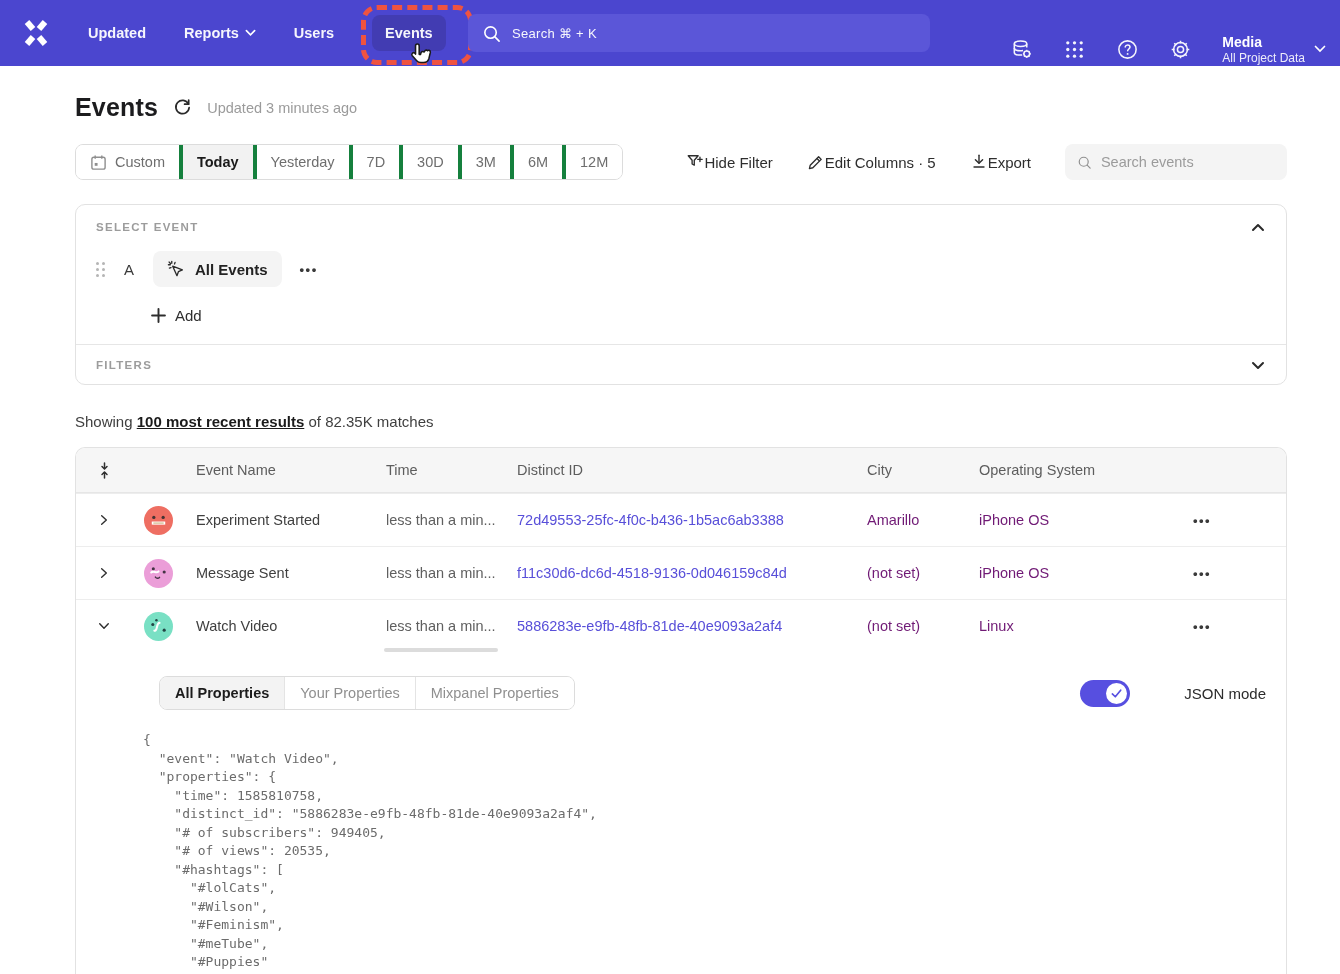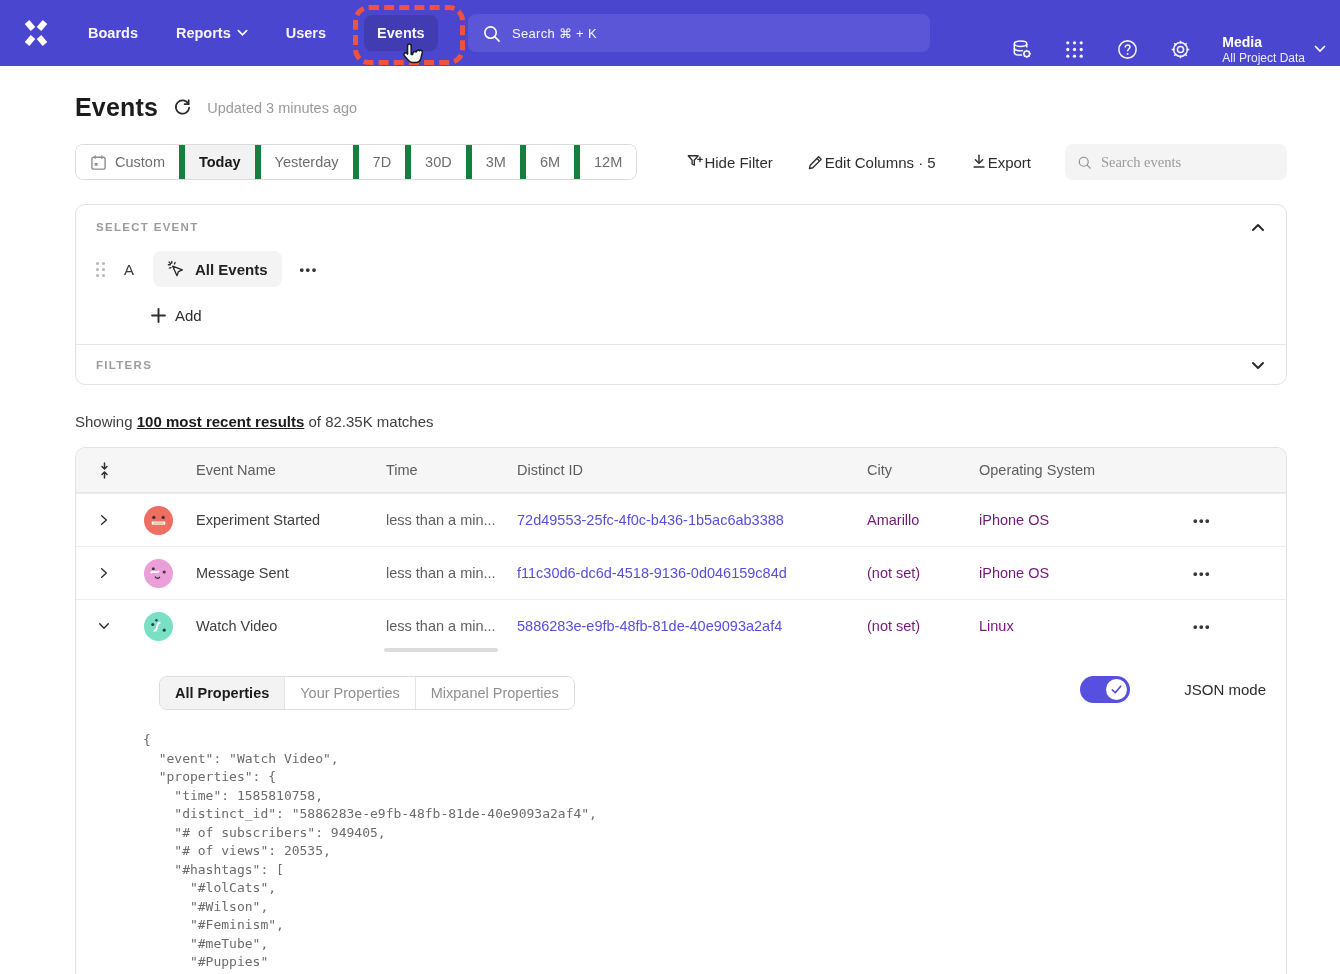--- a/index.html
+++ b/index.html
@@ -28,28 +28,28 @@
   
   main { width:1212px; margin-left:75px; }
   .page-header { margin-top:27px; display:flex; align-items:center; gap:15px; }
   .page-title { font-size:25px; font-weight:700; color:#1c1c1e; letter-spacing:.2px; }
   .refresh-btn { width:19px; height:19px; color:#2a2a2a; cursor:pointer; }
   .updated { font-size:14.5px; color:#9b9b9b; }
 
   .controls-row { margin-top:22px; display:flex; align-items:center; }
   .segmented { display:inline-flex; border:1px solid #dcdcdc; border-radius:8px; overflow:hidden; height:36px; background:#fff; }
   .seg-btn { display:flex; align-items:center; gap:8px; padding:0 14px; font-size:14.5px; color:#6e6e6e;
-    background:#fff; border:none; border-left:6px solid #15803d; cursor:pointer; font-family:inherit; }
+    background:#fff; border:none; border-left:4px solid #15803d; cursor:pointer; font-family:inherit; }
   .seg-btn:first-child { border-left:none; }
   .seg-btn.selected { background:#f2f2f2; color:#1a1a1a; font-weight:700; }
   .toolbar { margin-left:auto; display:flex; align-items:center; gap:34px; }
   .tool-btn { display:flex; align-items:center; font-size:15px; color:#2e2e2e; background:none; border:none; cursor:pointer; font-family:inherit; }
   .tool-icon { width:18px; height:18px; color:#2e2e2e; }
   .search-events { width:222px; height:36px; background:#f4f4f4; border-radius:8px; display:flex; align-items:center; padding:0 12px; gap:9px; }
-  .search-events input { border:none; background:transparent; outline:none; font-size:14.5px; width:100%; font-family:Liberation Serif, serif; color:#333; }
+  .search-events input { border:none; background:transparent; outline:none; font-size:14.5px; width:100%; font-family:Liberation Sans, sans-serif; color:#333; }
   .search-events input::placeholder { color:#9b9b9b; }
   .gray-icon { color:#8f8f8f; width:17px; height:17px; }
 
   
   .query-card { margin-top:24px; border:1px solid #e2e2e2; border-radius:10px; background:#fff; }
   .section-label { font-size:11.5px; letter-spacing:1.3px; color:#9c9c9c; font-weight:600; }
   .qc-top { position:relative; padding:16px 20px 20px; }
   .chev-btn { position:absolute; right:16px; width:24px; height:24px; background:none; border:none; cursor:pointer; color:#2a2a2a; }
   .qc-top .chev-btn { top:10px; }
   .event-row { margin-top:18px; display:flex; align-items:center; gap:18px; }
@@ -78,21 +78,21 @@
   .expander.expanded svg { transform:rotate(90deg); }
   .avatar { width:29px; height:29px; display:block; }
   .ename { font-size:14.5px; color:#3f3f3f; }
   .etime { font-size:14.5px; color:#5f5f5f; }
   .elink { font-size:14.5px; color:#584fd9; cursor:pointer; text-decoration:none; }
   .ecity,.eos { font-size:14.5px; color:#701a75; }
   .hscroll { position:absolute; left:308px; bottom:0; width:114px; height:4px; background:#dcdcdc; border-radius:2px; cursor:pointer; }
 
   
   .detail { padding:24px 20px 0 65px; background:#fff; }
-  .detail-top { display:flex; align-items:flex-start;padding-left:18px; }
+  .detail-top { display:flex; align-items:center;padding-left:18px; }
   .tabs { display:inline-flex; border:1px solid #dcdcdc; border-radius:8px; overflow:hidden; height:34px; }
   .tab { display:flex; align-items:center; padding:0 15px; font-size:14.5px; color:#8f8f8f; background:#fff; border:none; border-left:1px solid #e4e4e4; cursor:pointer; font-family:inherit; }
   .tab:first-child { border-left:none; }
   .tab.active { background:#f3f3f3; color:#1c1c1c; font-weight:700; }
   .json-toggle-group { margin-left:auto; display:flex; align-items:center; gap:22px; }
   .toggle { position:relative; width:50px; height:27px; border-radius:14px; background:#574fe0; border:none; cursor:pointer; }
   .toggle .knob { position:absolute; right:3px; top:3px; width:21px; height:21px; border-radius:50%; background:#fff; display:flex; align-items:center; justify-content:center; }
   .toggle .knob svg { width:13px; height:13px; color:#574fe0; }
   .toggle-label { font-size:15px; color:#2c2c2c;margin-left:32px; }
   .json-view { margin:21px 0 0 2px; font-family:"DejaVu Sans Mono", monospace; font-size:13px; line-height:18.5px; color:#6b6b6b; }
@@ -103,21 +103,21 @@
 <header class="navbar">
   <svg class="logo" viewBox="0 0 32 32">
     <g stroke="#fff" stroke-width="6" stroke-linecap="butt">
       <line x1="7" y1="5" x2="13" y2="12"></line>
       <line x1="7" y1="27" x2="13" y2="20"></line>
       <line x1="25" y1="5" x2="19" y2="12"></line>
       <line x1="25" y1="27" x2="19" y2="20"></line>
     </g>
   </svg>
   <nav class="nav-items">
-    <span class="nav-item">Boards</span>
+    <span class="nav-item">Updated</span>
     <span class="nav-item">
       <span>Reports</span>
       <svg width="11" height="8" viewBox="0 0 12 8">
           <polyline points="1.5,1.5 6,6 10.5,1.5" fill="none" stroke="#fff" stroke-width="1.8" stroke-linecap="round"></polyline>
         </svg>
     </span>
     <span class="nav-item">Users</span>
     <span class="events-wrap">
       <span class="nav-item active">Events</span>
       <span class="annotation"></span>

